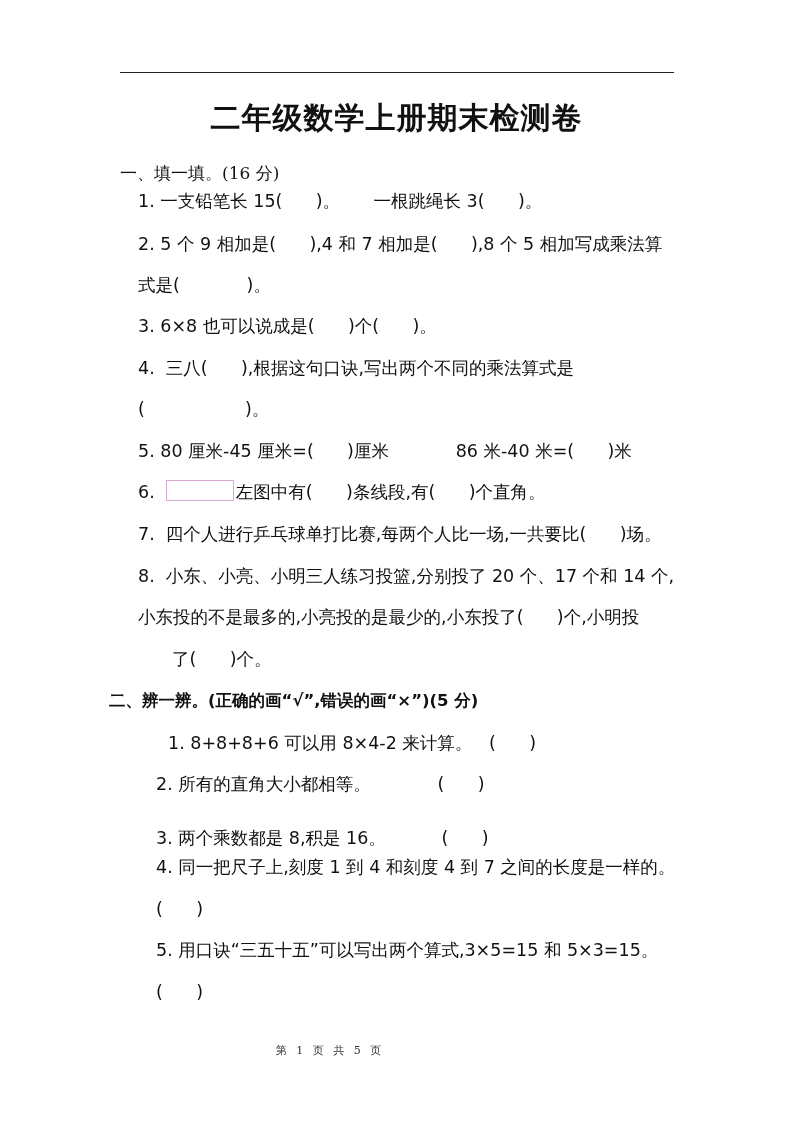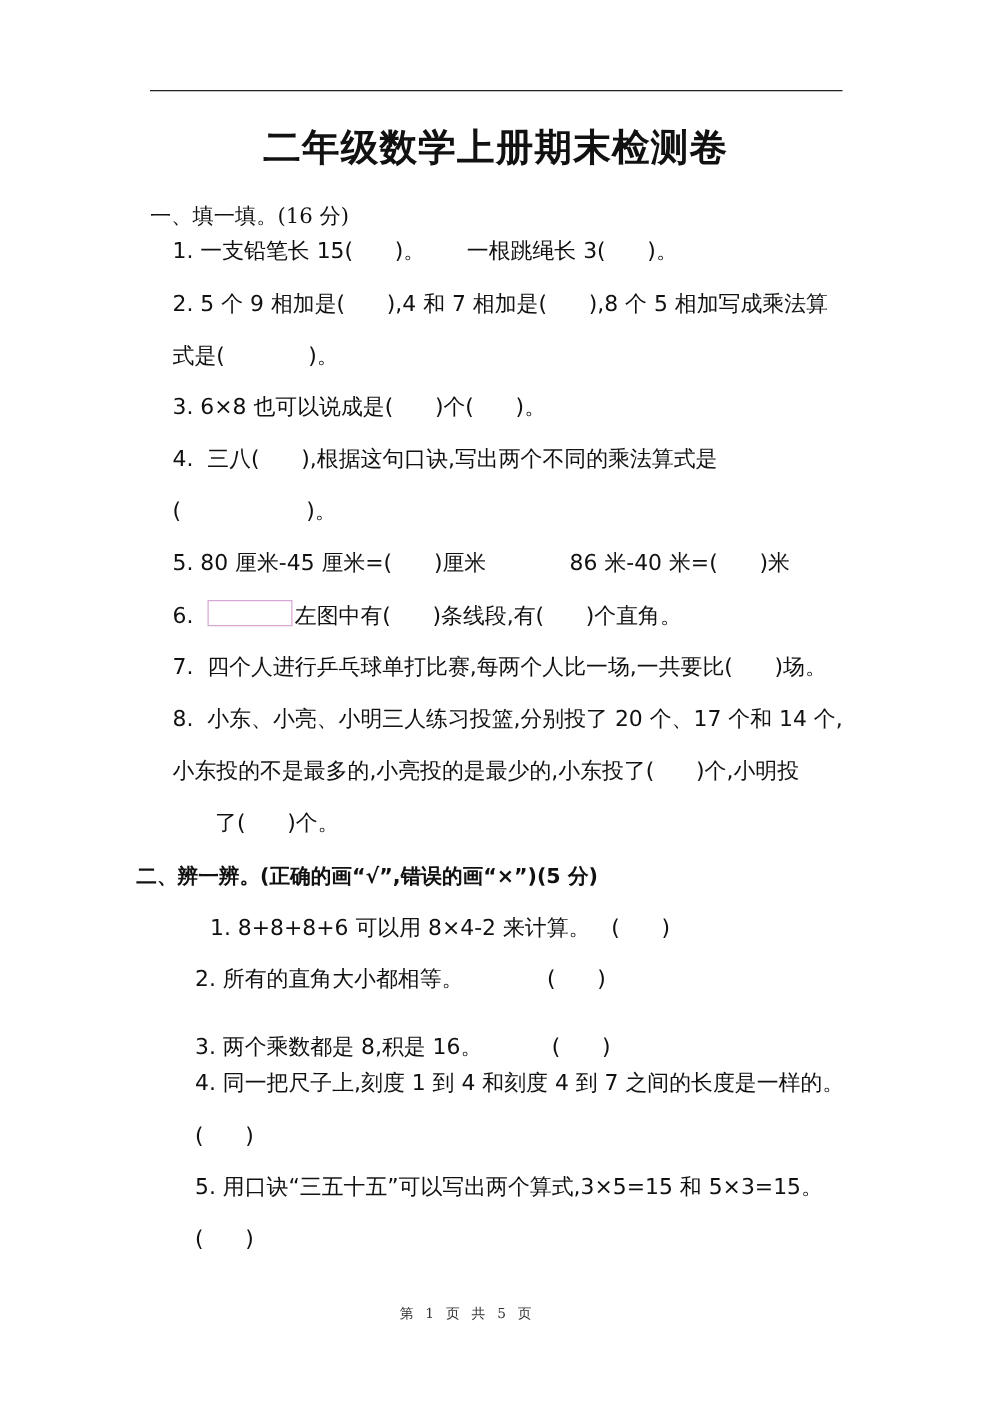--- a/index.html
+++ b/index.html
@@ -6,22 +6,22 @@
   body { width:793px; height:1122px; position:relative; overflow:hidden;
          font-family:"DejaVu Sans", sans-serif; color:#111; }
   .rule { position:absolute; left:120px; top:72px; width:554px; height:0; border-top:1.4px solid #222; }
   .title { position:absolute; left:0; width:793px; top:98px; text-align:center;
            font-size:30px; font-weight:bold; letter-spacing:1px; color:#111; }
   .line { position:absolute; font-size:17.5px; white-space:pre; line-height:24px; color:#111; }
   .sec { font-family:"DejaVu Serif", serif; font-size:17px; }
   .bold { font-weight:bold; }
   .rect { display:inline-block; width:66px; height:19px; border:1px solid #d8a8d4;
           vertical-align:-3px; margin-right:2px; }
-  .footer { position:absolute; left:12px; width:660px; top:1043px; text-align:center;
-            font-size:11px; color:#333; letter-spacing:3px; font-family:"DejaVu Serif", serif;padding-left:32px; }
+  .footer { position:absolute; left:0; width:660px; top:1043px; text-align:center;
+            font-size:11px; color:#333; letter-spacing:3px; font-family:"DejaVu Serif", serif; }
 </style>
 </head>
 <body>
 
 <div class="rule"></div>
 <div class="title">二年级数学上册期末检测卷</div>
 
 <div class="line sec" style="left:120px;top:161px;">一、填一填。(16 分)</div>
 
 <div class="line" style="left:138px;top:189px;text-align:right;">1. 一支铅笔长 15(      )。      一根跳绳长 3(      )。</div>

